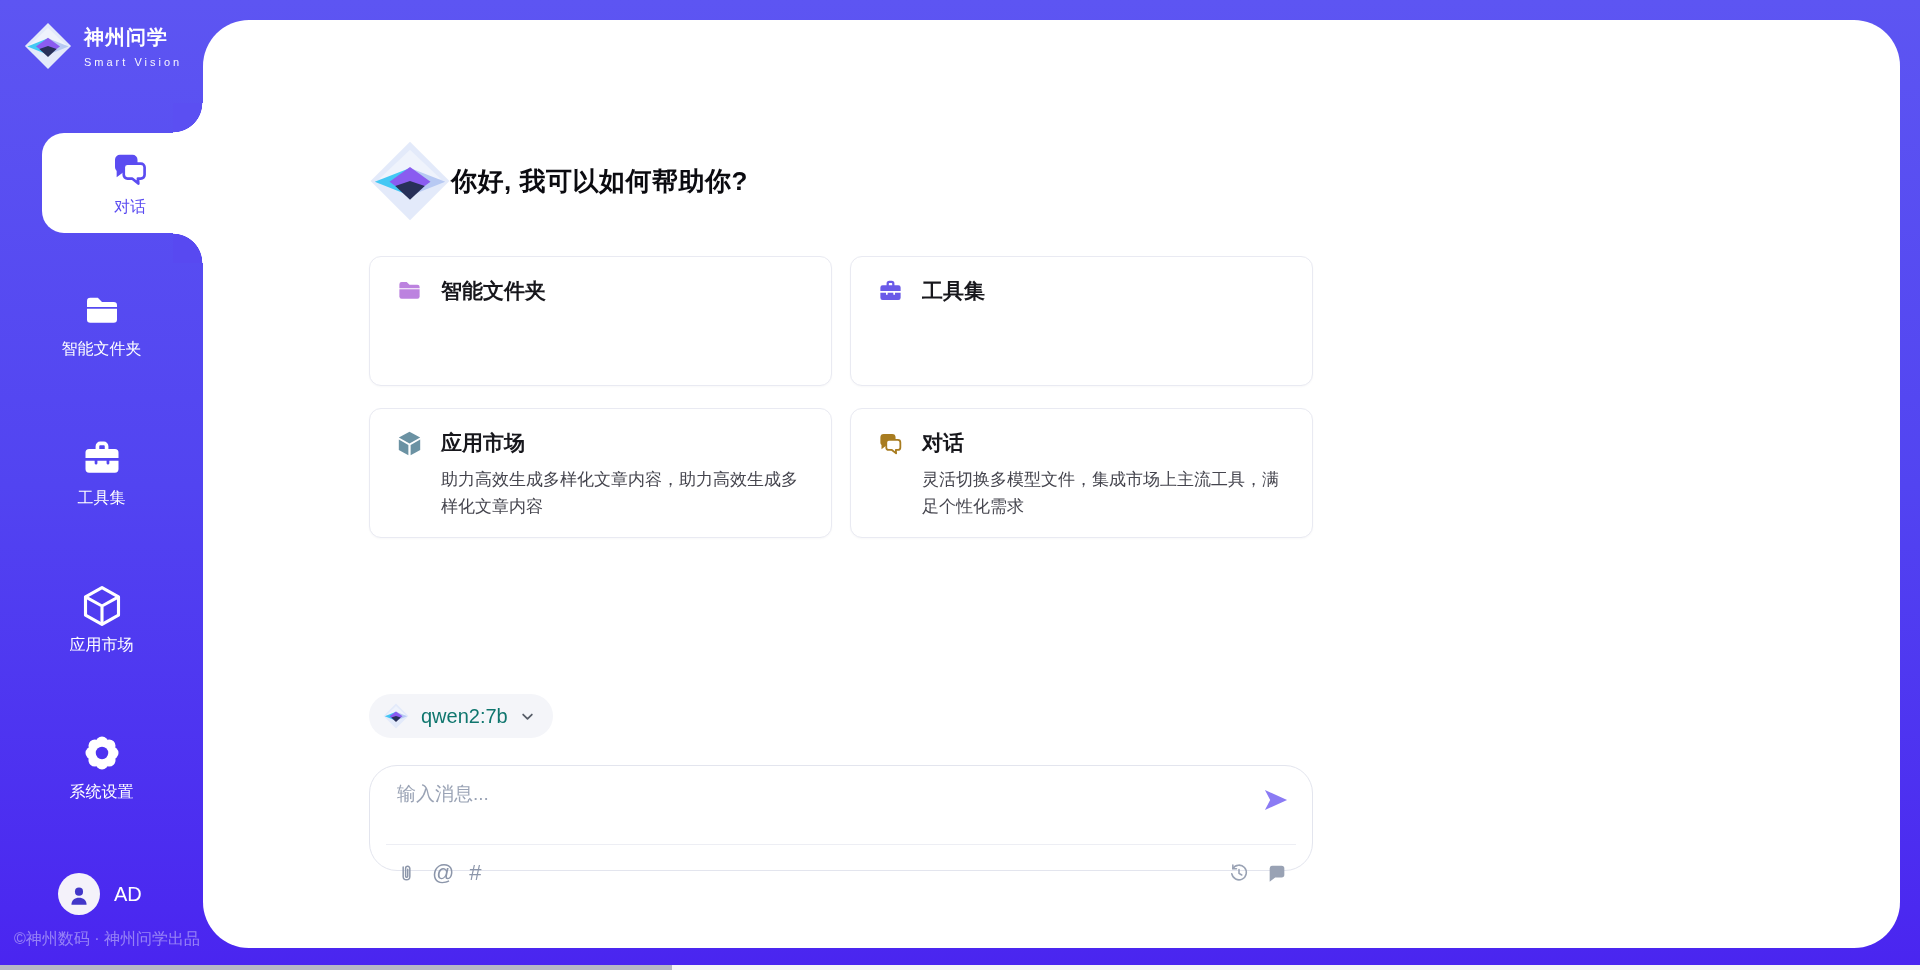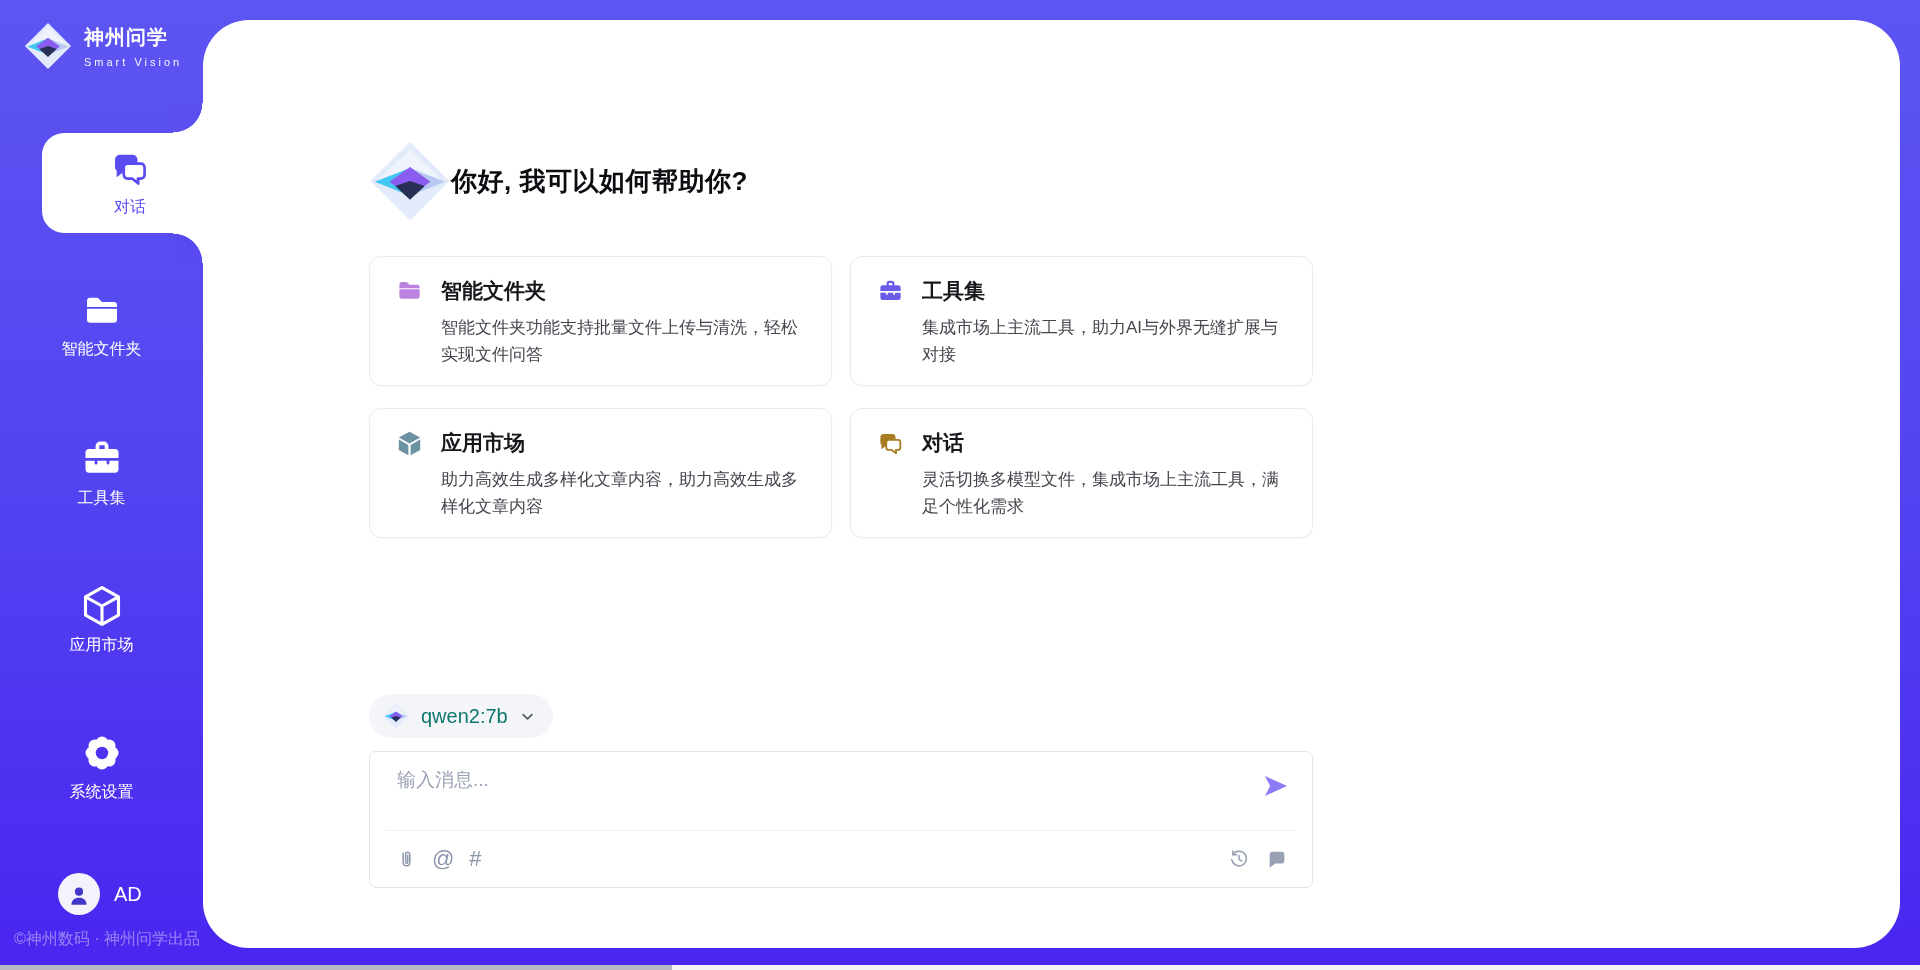--- a/index.html
+++ b/index.html
@@ -79,22 +79,22 @@
   .model-pill{
     margin-top:156px; display:inline-flex; align-items:center;
     height:44px; padding:0 16px 0 14px; border-radius:22px;
     background:#F4F5F9; cursor:pointer;
   }
   .model-pill .diamond{ width:26px; height:26px; }
   .model-name{ font-size:20px; color:#0f766e; margin:0 10px 0 12px; }
   .model-pill .chevron{ width:19px; height:19px; color:#575D68; }
 
   .composer{
-    margin-top:13px; width:944px; height:137px;
-    border:1px solid #E3E5EE; border-radius:7px; background:#fff; position:relative;
+    margin-top:27px; width:944px; height:106px;
+    border:1px solid #E3E5EE; border-radius:28px; background:#fff; position:relative;
   }
   .composer textarea{
     position:absolute; left:27px; top:15px; width:840px; height:54px;
     border:none; outline:none; resize:none; font-size:19px;
     font-family:"Liberation Sans","DejaVu Sans",sans-serif; color:#33343c; background:transparent;
   }
   .composer textarea::placeholder{ color:#9AA3B5; }
   .send-btn{ position:absolute; right:22px; top:20px; width:28px; height:28px; color:#8B7BF4; cursor:pointer; }
   .composer-divider{ position:absolute; left:16px; right:16px; top:78px; height:1px; background:#EDEEF4; }
   .tool-row{ position:absolute; left:26px; top:88px; height:38px; display:flex; align-items:center; color:#8C96AA; }
@@ -261,31 +261,29 @@
 
   <div class="cards">
 
     <div class="card">
       <div class="card-head">
         <svg class="card-icon icon-violet">
             <use href="#sym-folder"></use>
           </svg>
         <div class="card-title">智能文件夹</div>
       </div>
-      <div class="card-desc">智能文件夹功能支持批量文件上传与清洗，轻松实现文件问答</div>
     </div>
 
     <div class="card">
       <div class="card-head">
         <svg class="card-icon icon-indigo">
             <use href="#sym-toolbox"></use>
           </svg>
         <div class="card-title">工具集</div>
       </div>
-      <div class="card-desc">集成市场上主流工具，助力AI与外界无缝扩展与对接</div>
     </div>
 
     <div class="card">
       <div class="card-head">
         <svg class="card-icon icon-steel">
             <use href="#sym-cube-solid"></use>
           </svg>
         <div class="card-title">应用市场</div>
       </div>
       <div class="card-desc">助力高效生成多样化文章内容，助力高效生成多样化文章内容</div>

